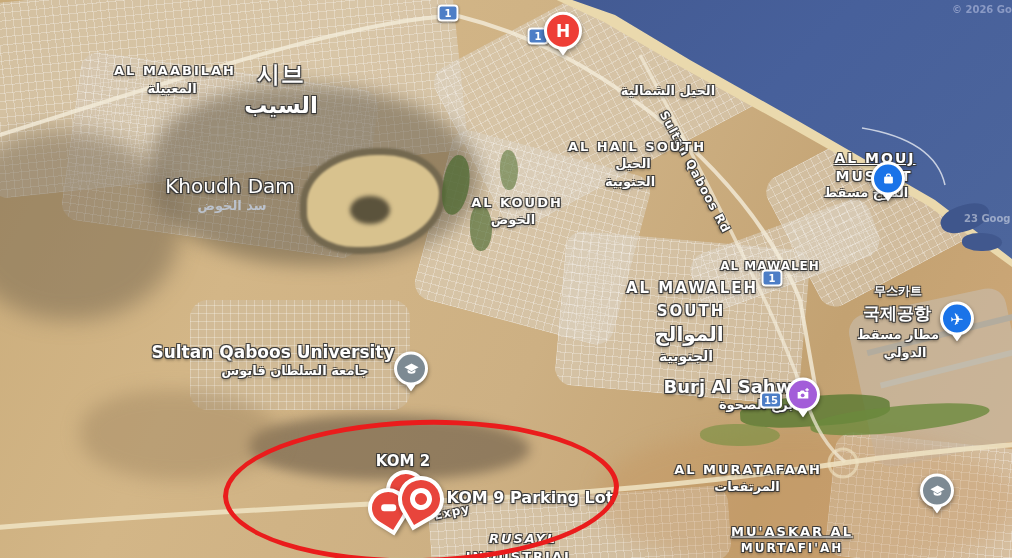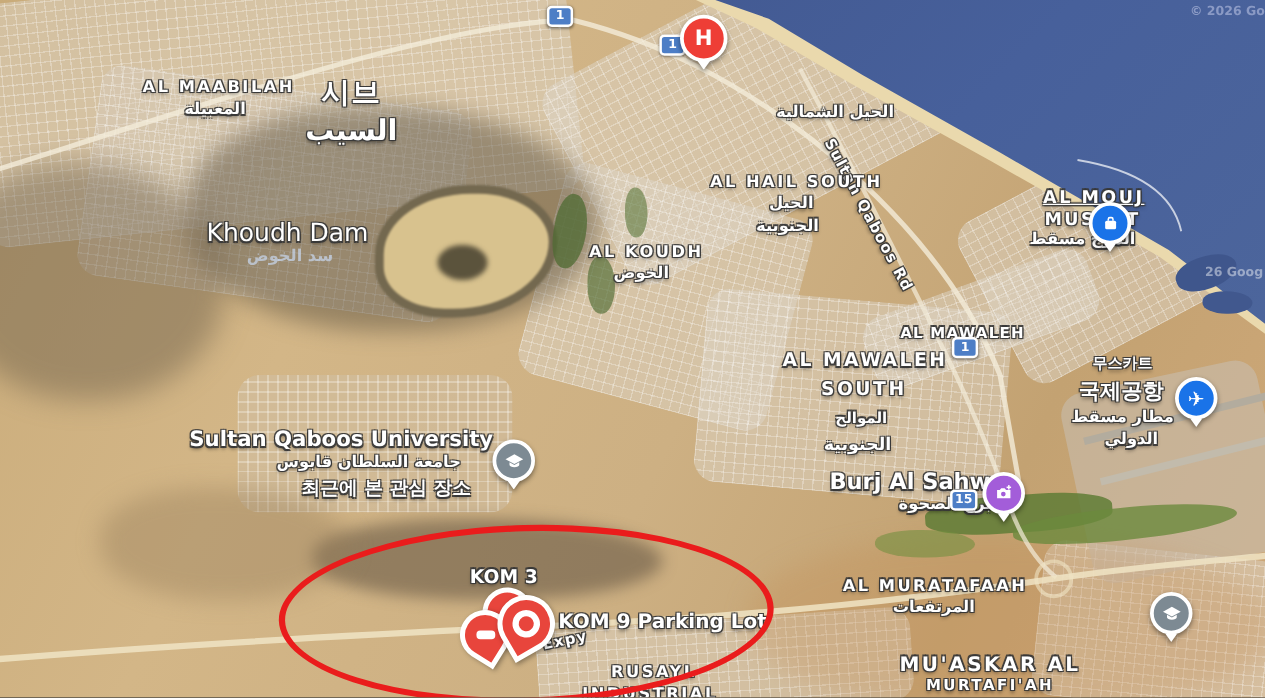--- a/index.html
+++ b/index.html
@@ -118,45 +118,44 @@
   <div class="lbl roadlbl" style="left:695px;top:172px;transform:translate(-50%,-50%) rotate(62deg);">Sultan Qaboos Rd</div>
 
   <div class="lbl district" style="left:875px;top:158px;font-size:14px;text-decoration:underline;">AL MOUJ</div>
   <div class="lbl district" style="left:874px;top:176px;font-size:14px;">MUSCAT</div>
   <div class="lbl ar" style="left:866px;top:192px;">الموج مسقط</div>
 
   <div class="lbl district" style="left:770px;top:266px;font-size:12px;letter-spacing:1px;">AL MAWALEH</div>
 
   <div class="lbl district" style="left:692px;top:288px;font-size:15px;">AL MAWALEH</div>
   <div class="lbl district" style="left:691px;top:311px;font-size:15px;">SOUTH</div>
-  <div class="lbl ar" style="left:689px;top:334px;font-size:12px;">الموالح</div>
+  <div class="lbl ar" style="left:689px;top:334px;font-size:20px;">الموالح</div>
   <div class="lbl ar" style="left:686px;top:356px;font-size:14px;">الجنوبية</div>
 
   <div class="lbl poi" style="left:898px;top:291px;font-size:12px;">무스카트</div>
   <div class="lbl poi" style="left:897px;top:313px;font-size:17px;">국제공항</div>
   <div class="lbl ar" style="left:898px;top:334px;">مطار مسقط</div>
   <div class="lbl ar" style="left:905px;top:352px;">الدولي</div>
 
   <div class="lbl poi" style="left:273px;top:352px;font-size:17px;">Sultan Qaboos University</div>
   <div class="lbl ar" style="left:295px;top:370px;">جامعة السلطان قابوس</div>
-  <div class="lbl poi" style="left:309px;top:391px;font-size:15px;">최근에 본 관심 장소</div>
 
   <div class="lbl poi" style="left:734px;top:386px;font-size:18px;">Burj Al Sahwa</div>
   <div class="lbl ar" style="left:756px;top:404px;">برج الصحوة</div>
 
   <div class="lbl district" style="left:748px;top:469px;">AL MURATAFAAH</div>
   <div class="lbl ar" style="left:747px;top:486px;">المرتفعات</div>
 
-  <div class="lbl district" style="left:792px;top:531px;font-size:16px;">MU'ASKAR AL</div>
+  <div class="lbl district" style="left:792px;top:531px;font-size:13px;text-decoration:underline;">MU'ASKAR AL</div>
   <div class="lbl district" style="left:792px;top:548px;font-size:12px;">MURTAFI'AH</div>
 
-  <div class="lbl district" style="left:523px;top:538px;">RUSAYL</div>
+  <div class="lbl district" style="left:523px;top:538px;font-style:italic;">RUSAYL</div>
   <div class="lbl district" style="left:520px;top:556px;">INDUSTRIAL</div>
 
-  <div class="lbl poi" style="left:403px;top:461px;font-size:15px;">KOM 3</div>
+  <div class="lbl poi" style="left:403px;top:461px;font-size:15px;">KOM 2</div>
   <div class="lbl poi" style="left:530px;top:497px;">KOM 9 Parking Lot</div>
 
   <div class="lbl roadlbl" style="left:452px;top:512px;transform:translate(-50%,-50%) rotate(-12deg);">Expy</div>
 
   <div class="shield" style="left:448px;top:13px;">1</div>
   <div class="shield" style="left:538px;top:36px;">1</div>
   <div class="shield" style="left:772px;top:278px;">1</div>
   <div class="shield" style="left:771px;top:400px;">15</div>
 
   <div class="gpin" style="left:563px;top:32px;">
@@ -217,15 +216,15 @@
   <div class="tpin" style="left:368px;top:488px;transform:rotate(-58deg);z-index:32;">
     <div class="bar" style="transform:rotate(58deg);"></div>
   </div>
   <div class="tpin" style="left:398px;top:476px;width:38px;height:38px;transform:rotate(-30deg);z-index:33;">
     <div class="donut"></div>
   </div>
 
   <div class="ellipse"></div>
 
   <div class="wm" style="left:952px;top:4px;color:rgba(150,165,205,.85);">© 2026 Go</div>
-  <div class="wm" style="left:964px;top:213px;color:rgba(255,255,255,.45);">26 Goog</div>
+  <div class="wm" style="left:964px;top:213px;color:rgba(255,255,255,.45);">23 Goog</div>
 
 </div>
 
 </body></html>

